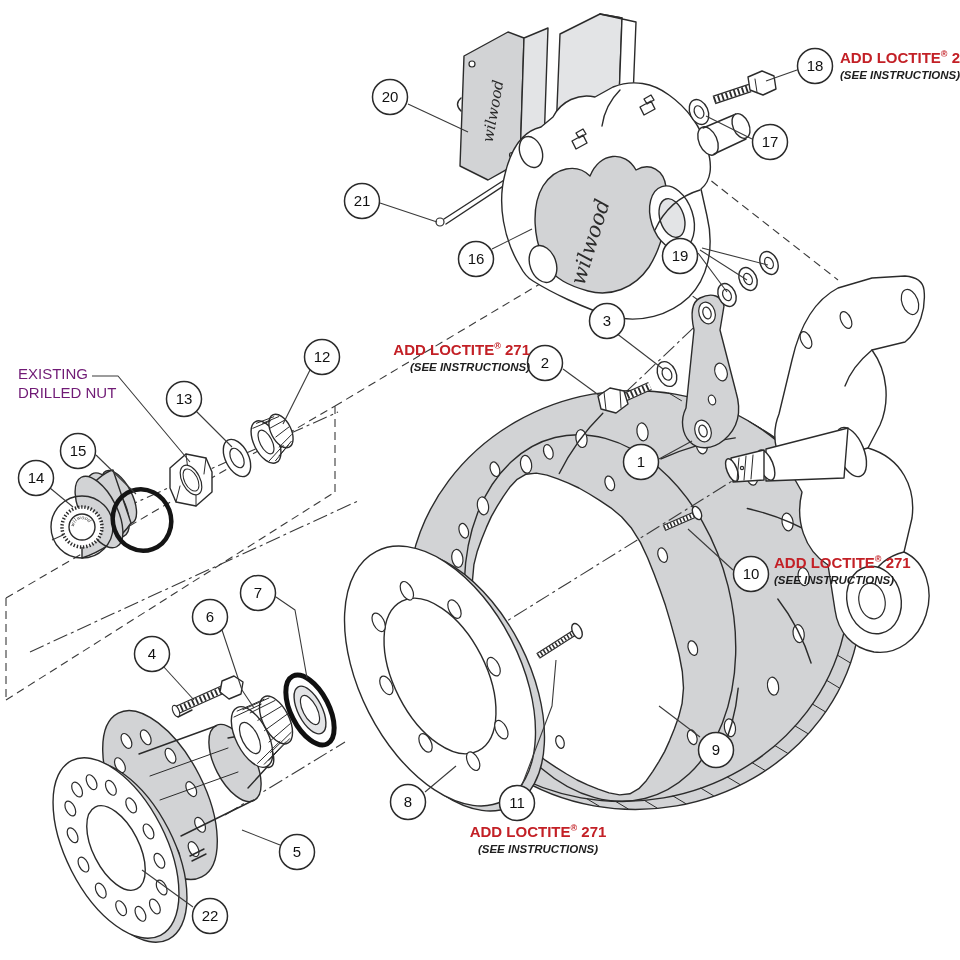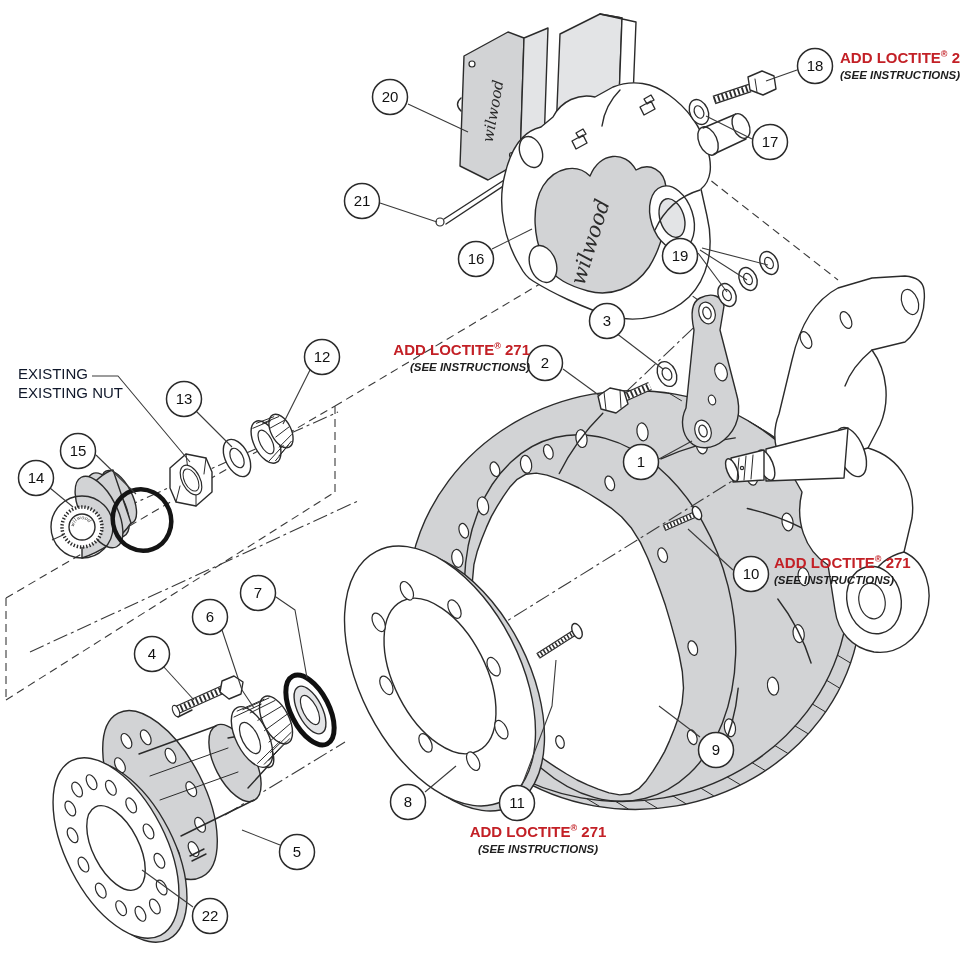--- a/index.html
+++ b/index.html
@@ -29,21 +29,21 @@
   .callout circle{fill:#fff;stroke:#2b2b2b;stroke-width:1.5;}
   .callout text{font:15px "Liberation Sans",sans-serif;fill:#111;text-anchor:middle;}
   
   .loctite{position:absolute;color:#C32026;font-weight:bold;font-size:15px;line-height:16px;white-space:nowrap;}
   .loctite sup{font-size:9px;}
   .loctite .sub{display:block;color:#1e1e1e;font-weight:600;font-style:italic;font-size:11.5px;margin-top:1px;}
   #loctite-top{left:840px;top:46px;}
   #loctite-mid{left:330px;top:338px;width:200px;text-align:right;}
   #loctite-right{left:774px;top:551px;}
   #loctite-bottom{left:428px;top:820px;width:220px;text-align:center;}
-  #spindle-note{position:absolute;left:18px;top:364px;font-size:15px;line-height:19px;color:#0f172a;font-weight:500;}
+  #spindle-note{position:absolute;left:18px;top:364px;font-size:15px;line-height:19px;color:#701a75;font-weight:500;}
   #bottom-note{position:absolute;left:372px;top:913px;font-size:15.5px;color:#1c1c1c;}
 </style>
 </head>
 <body>
 
 <div id="stage">
 <svg id="art" width="960" height="960" viewBox="0 0 960 960">
 
   <g id="construction">
     <path class="dash" d="M6,598 L6,700 M6,700 L335,492 M335,492 L335,406 M6,598 L335,406 M335,406 L560,272 M650,133 L838,280 M640,258 L698,300"></path>
@@ -487,16 +487,16 @@
   <span class="l1"><span>ADD LOCTITE</span><sup>®</sup><span> 271</span></span>
   <span class="sub">(SEE INSTRUCTIONS)</span>
 </div>
 <div class="loctite" id="loctite-bottom">
   <span class="l1"><span>ADD LOCTITE</span><sup>®</sup><span> 271</span></span>
   <span class="sub">(SEE INSTRUCTIONS)</span>
 </div>
 
 <div id="spindle-note">
   <span>EXISTING</span><br>
-  <span>EXISTING NUT</span>
+  <span>DRILLED NUT</span>
 </div>
 
 </div>
 
 </body></html>

